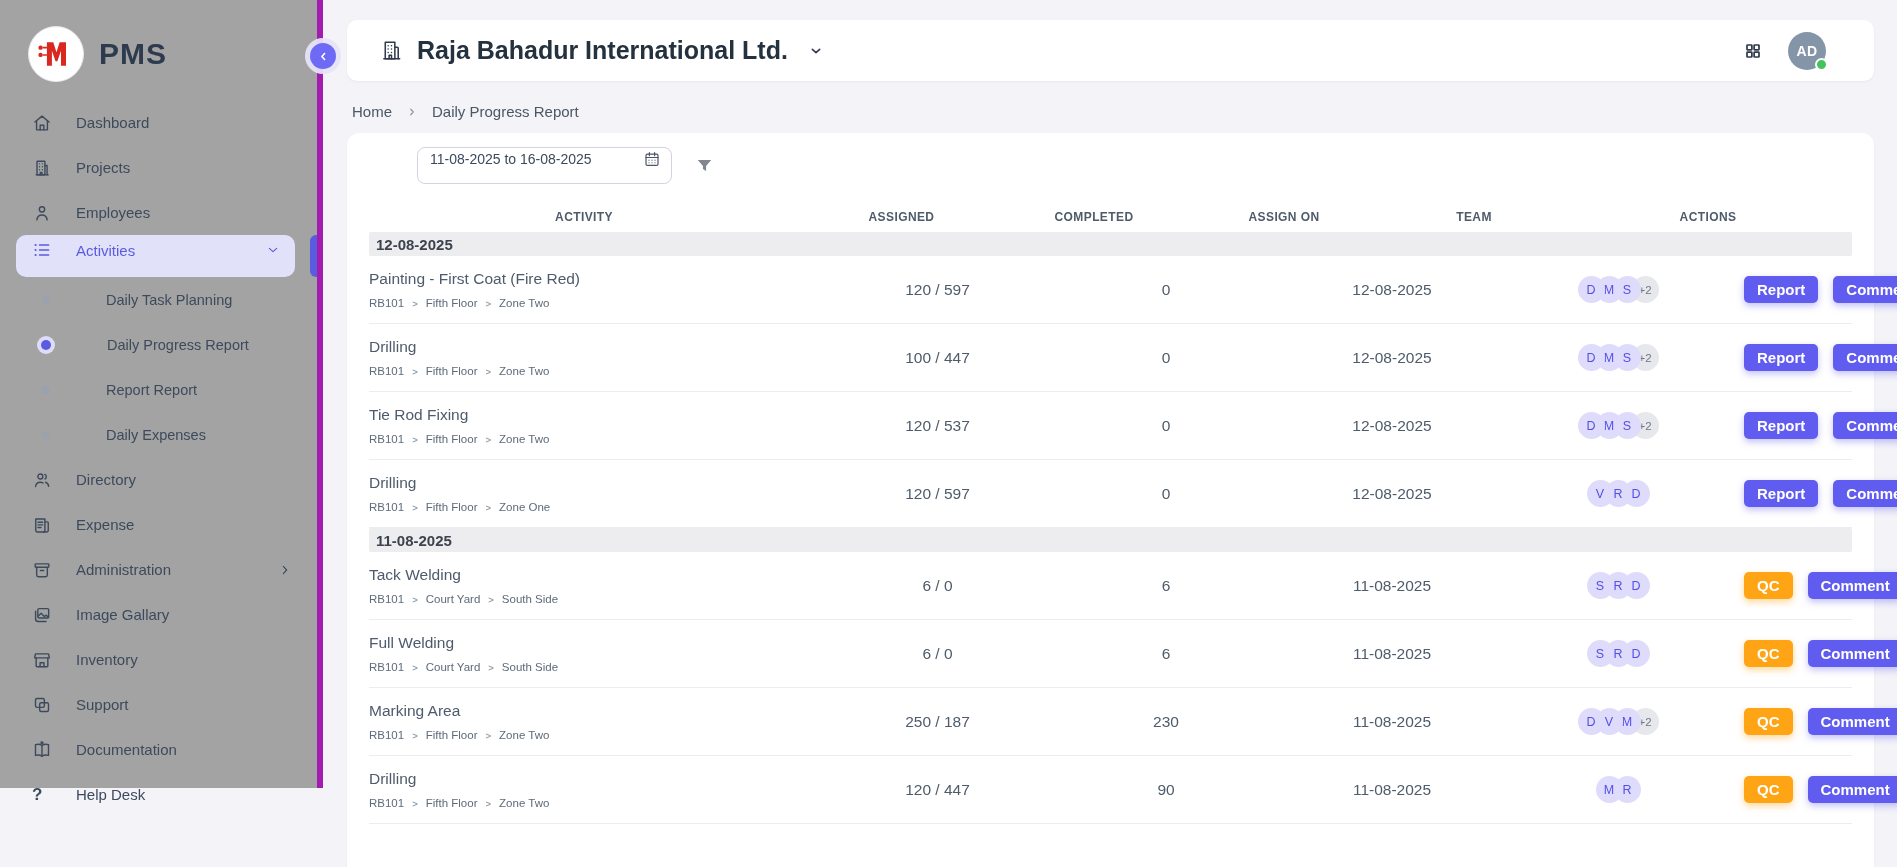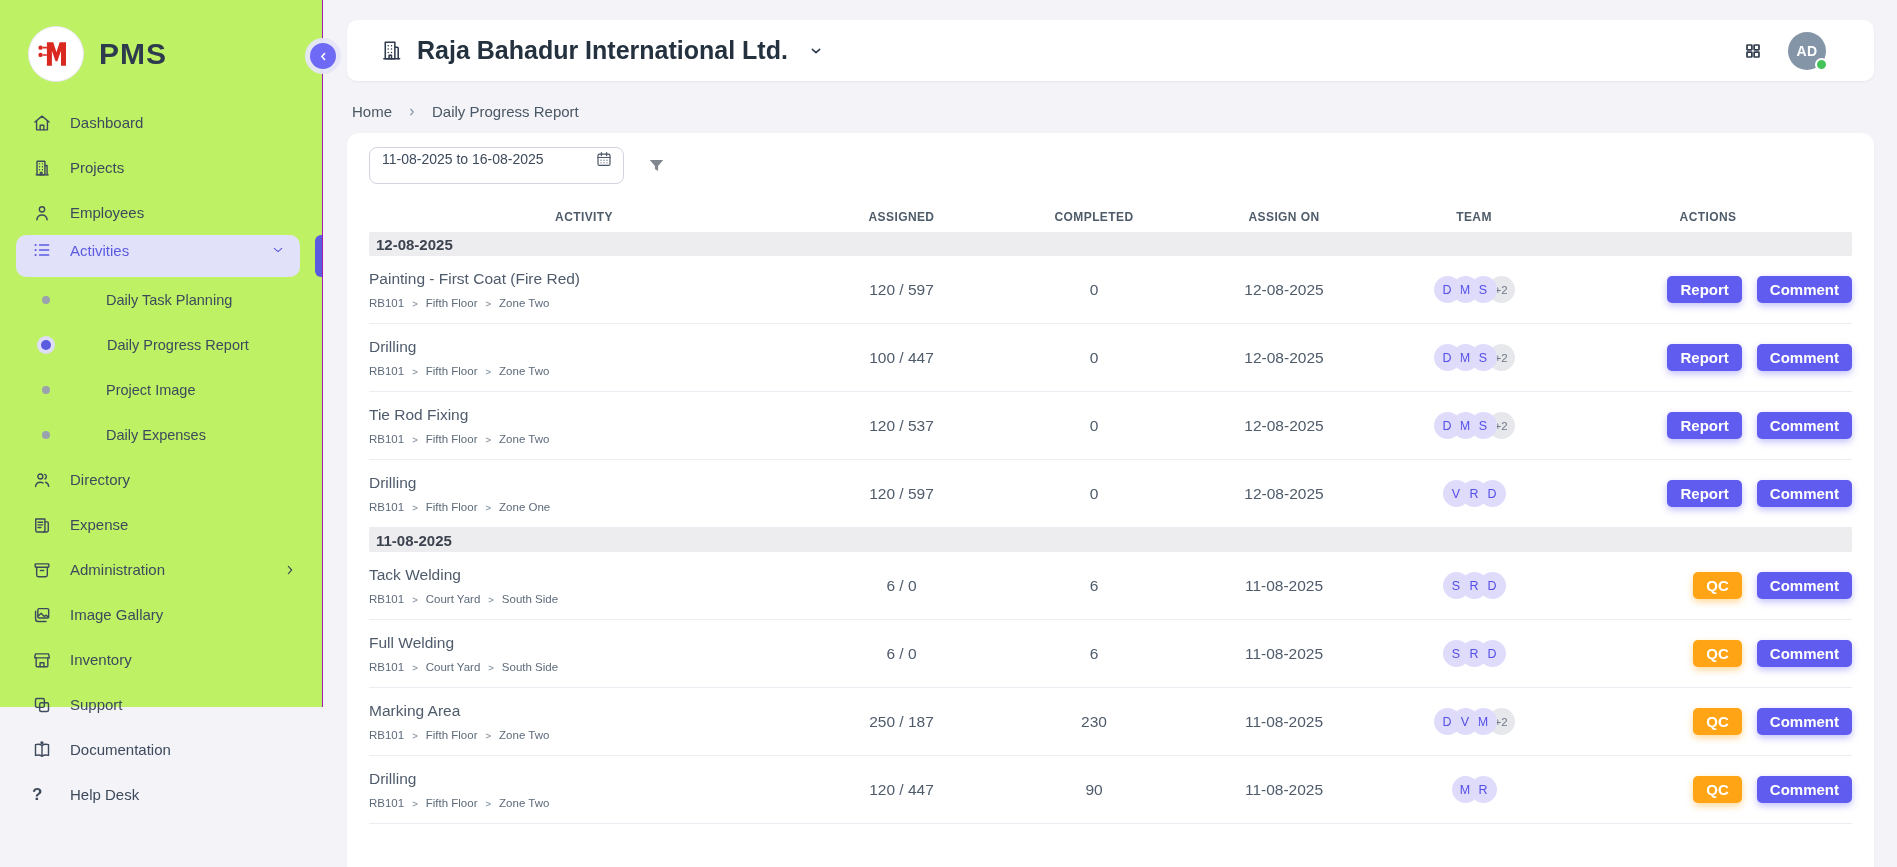--- a/index.html
+++ b/index.html
@@ -22,29 +22,29 @@
     background:var(--page-bg);
     font-family:"Liberation Sans", sans-serif;
     color:var(--text-dark);
     position:relative;
   }
   svg{display:block;}
   .icon-stroke{fill:none;stroke:currentColor;stroke-width:1.7;stroke-linecap:round;stroke-linejoin:round;}
 
   
   .sidebar{
-    position:absolute;left:0;top:0;width:323px;height:707px;
-    background:#bef264;border-right:1px solid #a21caf;z-index:2;
+    position:absolute;left:0;top:0;width:323px;height:788px;
+    background:#a3a3a3;border-right:6px solid #a21caf;z-index:2;
   }
   .logo-row{display:flex;align-items:center;gap:15px;padding:20px 0 0 28px;height:88px;}
   .logo-circle{width:56px;height:56px;border-radius:50%;border:1px solid #e7e8ec;display:flex;align-items:center;justify-content:center;background:#fff;}
   .logo-title{font-size:30px;font-weight:700;letter-spacing:1px;color:var(--text-dark);}
   .nav{padding-top:12px;}
   .nav-item{
-    display:flex;align-items:center;height:45px;padding:0 24px 0 32px;gap:18px;
+    display:flex;align-items:center;height:45px;padding:0 24px 0 32px;gap:24px;
     color:var(--nav-text);font-size:15px;cursor:pointer;position:relative;
   }
   .nav-item .nav-icon{width:20px;height:20px;color:#3d4a5c;flex:none;}
   .nav-item .nav-icon svg{width:20px;height:20px;}
   .nav-label{flex:1;white-space:nowrap;}
   .nav-caret{width:16px;height:16px;color:inherit;}
   .nav-caret svg{width:16px;height:16px;}
   .nav-item.active{
     background:#e2e1fa;color:var(--accent);
     margin:0 22px 0 16px;padding:0 14px 12px 16px;height:42px;border-radius:10px;
@@ -101,21 +101,21 @@
   .crumb-sep svg{width:12px;height:12px;stroke-width:2.4;}
   .crumb-current{color:#4a5764;}
 
   .content-card{
     margin:13px 23px 0 24px;background:#fff;border-radius:12px;
     padding:14px 22px 0 22px;height:900px;box-shadow:0 1px 3px rgba(15,23,42,.04);
   }
   .filter-row{display:flex;align-items:center;gap:23px;}
   .date-input-wrap{
     display:flex;align-items:center;border:1px solid #d2d3de;border-radius:8px;
-    height:37px;width:255px;padding:0 10px 13px 12px;gap:8px;background:#fff;
+    height:37px;width:255px;padding:0 10px 13px 12px;gap:8px;background:#fff;margin-left:48px;
   }
   .date-input{
     border:none;outline:none;font-family:"Liberation Sans",sans-serif;
     font-size:14px;color:#3c4a5b;width:100%;background:transparent;
   }
   .calendar-icon{color:#4a5668;flex:none;}
   .calendar-icon svg{width:18px;height:18px;stroke-width:1.6;}
   .funnel-btn{background:none;border:none;cursor:pointer;padding:0;}
   .funnel-btn svg{width:19px;height:19px;}
 
@@ -123,21 +123,21 @@
   .trow{display:grid;grid-template-columns:430px 205px 180px 200px 180px 1fr;align-items:center;}
   .thead{margin-top:18px;height:30px;}
   .th{
     text-align:center;font-size:12px;font-weight:700;color:#4e5b69;
     letter-spacing:.4px;text-transform:uppercase;
   }
   .date-band{
     height:24px;background:var(--band-bg);display:flex;align-items:center;
     padding-left:7px;font-size:15px;font-weight:700;color:#3c434e;border-radius:2px;
   }
-  .data-row{height:68px;border-bottom:1px solid var(--border);}
+  .data-row{height:68px;border-bottom:1px solid var(--border);gap:36px;}
   .cell-center{text-align:center;font-size:15.5px;color:var(--cell-text);}
   .activity-cell{padding-right:10px;}
   .activity-title{font-size:15.5px;color:var(--cell-text);margin-bottom:9px;}
   .activity-path{font-size:11.5px;color:var(--muted);display:flex;align-items:center;}
   .path-sep{font-size:9.5px;color:#93a0ad;font-weight:700;margin:0 8px;}
   .team-cell{display:flex;justify-content:center;}
   .avatars{display:flex;align-items:center;}
   .t-avatar{
     width:27px;height:27px;border-radius:50%;background:#dedcfa;color:#554fe8;
     font-size:12.5px;font-weight:500;display:flex;align-items:center;justify-content:center;
@@ -217,21 +217,21 @@
       <div class="sub-item">
         <span class="sub-dot"></span>
         <span>Daily Task Planning</span>
       </div>
       <div class="sub-item active">
         <span class="sub-dot"></span>
         <span>Daily Progress Report</span>
       </div>
       <div class="sub-item">
         <span class="sub-dot"></span>
-        <span>Project Image</span>
+        <span>Report Report</span>
       </div>
       <div class="sub-item">
         <span class="sub-dot"></span>
         <span>Daily Expenses</span>
       </div>
       <div class="nav-item">
         <span class="nav-icon">
           <svg viewBox="0 0 24 24" class="icon-stroke">
             <circle cx="10" cy="7.8" r="3"></circle>
             <path d="M4.3 19.8c.4-3.3 2.7-5.2 5.7-5.2 1.3 0 2.4.4 3.3 1"></path>

